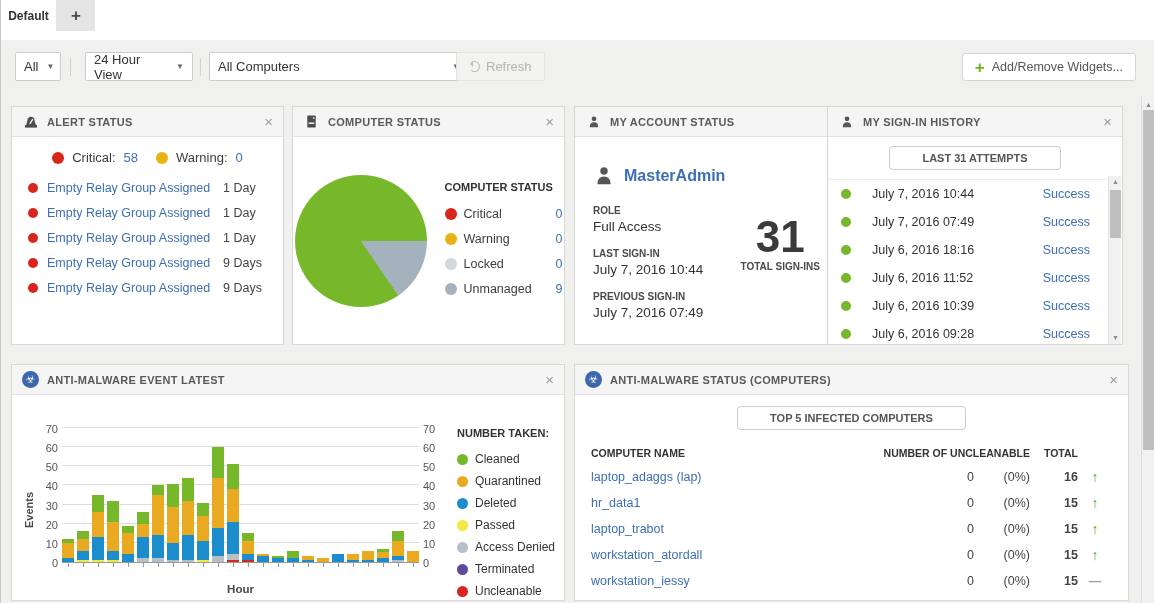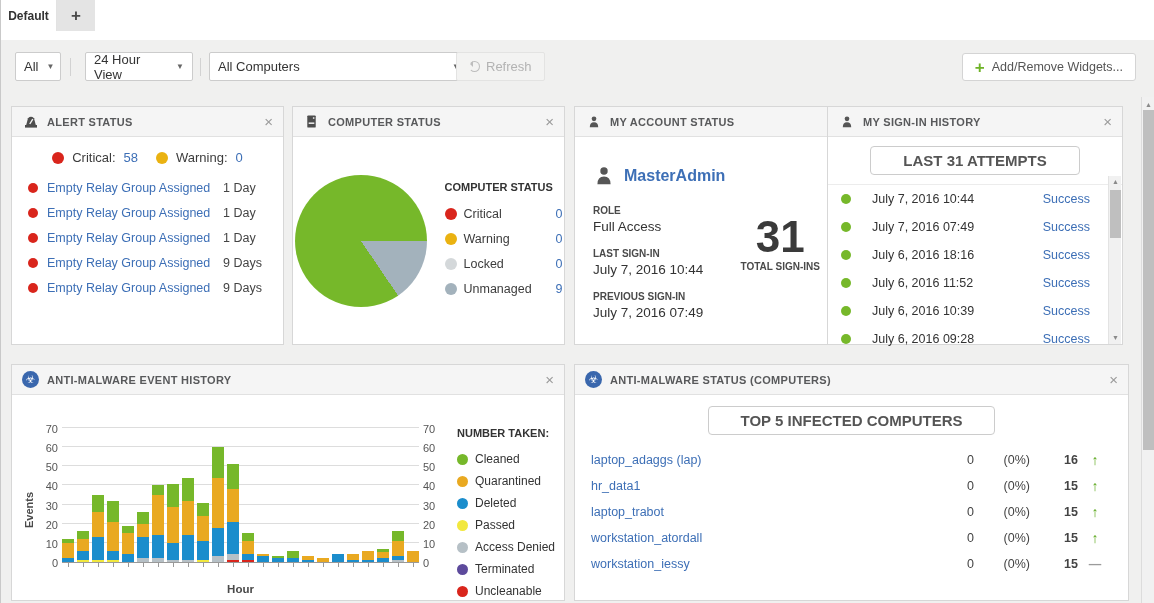--- a/index.html
+++ b/index.html
@@ -78,21 +78,21 @@
   .acct-user { display:flex; align-items:center; gap:9px; margin:8px 0 18px; }
   .acct-name { font-size:16px; font-weight:bold; }
   .f-label { font-size:10px; font-weight:bold; color:#4a4a4a; margin-bottom:3px; }
   .f-value { font-size:13.5px; color:#333; margin-bottom:14px; }
   .acct-total { position:absolute; right:26px; top:78px; text-align:center; }
   .acct-total-num { font-size:44px; font-weight:bold; color:#3a3a3a; line-height:1; }
   .acct-total-label { font-size:10px; font-weight:bold; color:#4a4a4a; margin-top:2px; }
 
   
   .si-btnrow { display:flex; justify-content:center; padding:9px 0; border-bottom:1px solid #ececec; }
-  .pill-btn { background:#fff; border:1px solid #ccc; border-radius:4px; font-size:15px; font-weight:bold;
+  .pill-btn { background:#fff; border:1px solid #ccc; border-radius:4px; font-size:11px; font-weight:bold;
               color:#555; padding:5px 32px; cursor:pointer; font-family:"Liberation Sans",sans-serif; }
   .si-list { position:relative; }
   .si-row { display:flex; align-items:center; height:28px; padding:0 32px 0 13px; font-size:12.5px; }
   .si-date { margin-left:21px; color:#333; }
   .si-res { margin-left:auto; }
   .vscroll { position:absolute; background:#f1f1f1; width:13px; }
   .vs-inner { right:1px; top:69px; height:168px; border-left:1px solid #e3e3e3; }
   .vs-arrow { position:absolute; left:0; width:13px; height:12px; text-align:center; font-size:7px; color:#8a8a8a; line-height:12px; }
   .vs-thumb { position:absolute; left:1px; width:11px; background:#bfbfbf; }
 
@@ -339,21 +339,21 @@
     <div class="vscroll vs-inner">
       <span class="vs-arrow" style="top:0">▲</span>
       <span class="vs-thumb" style="top:14px; height:48px"></span>
       <span class="vs-arrow" style="bottom:0">▼</span>
     </div>
   </div>
 
   <div class="widget w-events">
     <div class="w-head">
       <span class="round-icon">☣</span>
-      <span class="w-title">ANTI-MALWARE EVENT HISTORY</span>
+      <span class="w-title">ANTI-MALWARE EVENT LATEST</span>
       <span class="w-close">×</span>
     </div>
     <div class="chart-wrap">
       <div class="y-axis-label">
           <span id="ylabel-text">Events</span>
         </div>
       <div class="ycol" id="ycol-left">
           <div style="bottom: -6px;">0</div>
           <div style="bottom: 13.1429px;">10</div>
           <div style="bottom: 32.2857px;">20</div>
@@ -573,20 +573,26 @@
 
   <div class="widget w-amstat">
     <div class="w-head">
       <span class="round-icon">☣</span>
       <span class="w-title">ANTI-MALWARE STATUS (COMPUTERS)</span>
       <span class="w-close">×</span>
     </div>
     <div class="ams-btnrow">
       <button class="pill-btn">TOP 5 INFECTED COMPUTERS</button>
     </div>
+    <div class="t-head">
+      <span class="c-name">COMPUTER NAME</span>
+      <span class="h-unc">NUMBER OF UNCLEANABLE</span>
+      <span class="h-total">TOTAL</span>
+      <span class="h-trend"></span>
+    </div>
     <div class="t-row">
       <a class="link c-name">laptop_adaggs (lap)</a>
       <span class="c-unc">
           <span class="num">0</span>
           <span class="pct">(0%)</span>
         </span>
       <span class="c-total">16</span>
       <span class="c-trend trend-up">↑</span>
     </div>
     <div class="t-row">

